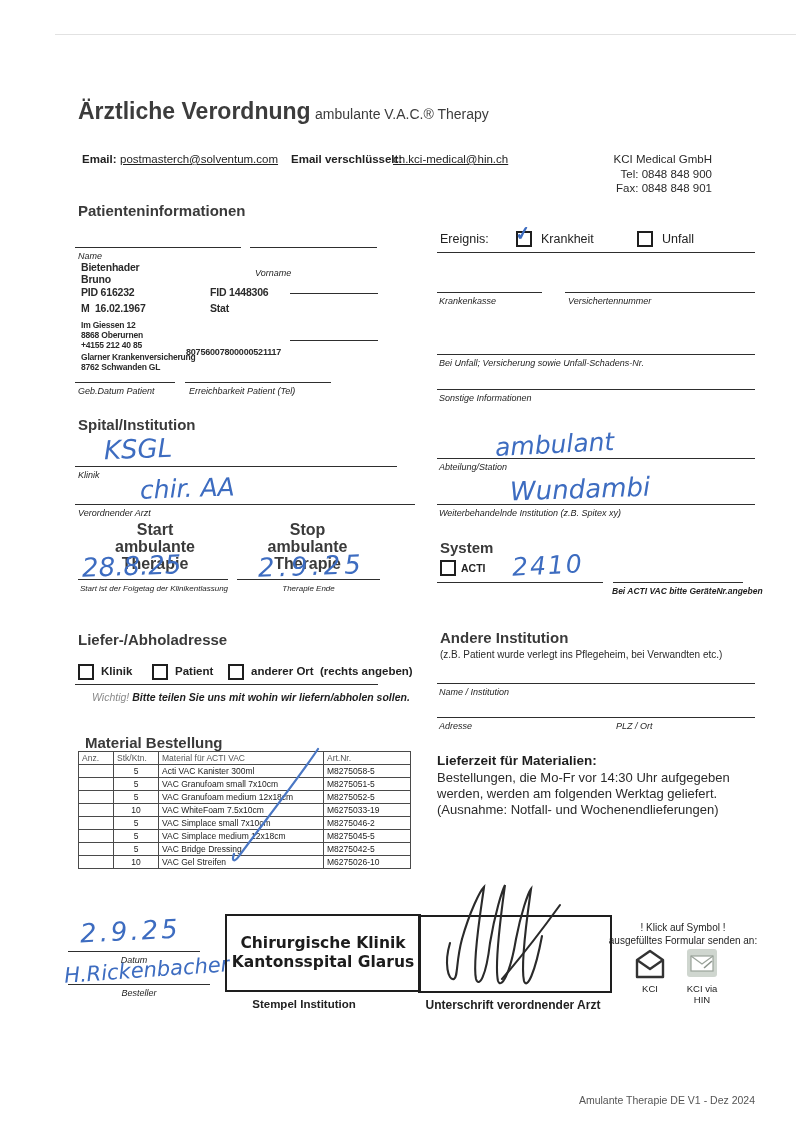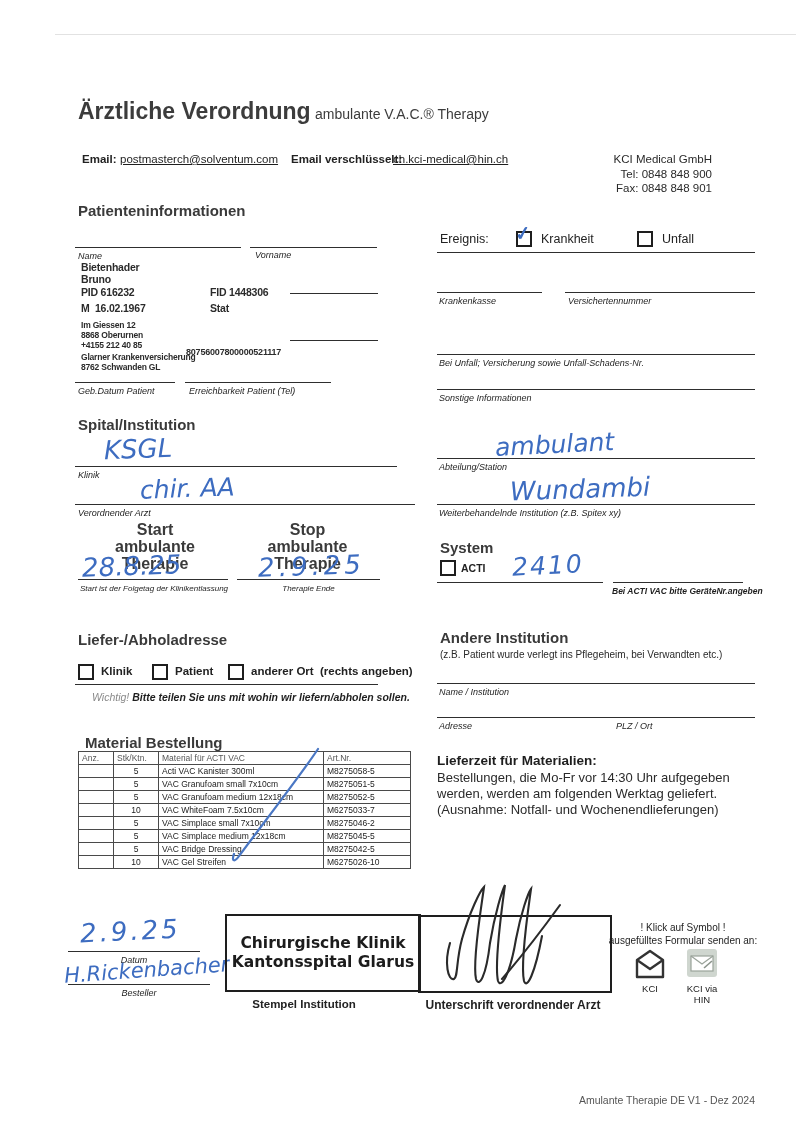--- a/index.html
+++ b/index.html
@@ -42,21 +42,21 @@
     <div>KCI Medical GmbH</div>
     <div>Tel: 0848 848 900</div>
     <div>Fax: 0848 848 901</div>
   </div>
 
   <div class="h2" style="left:78px;top:176px;">Patienteninformationen</div>
 
   <div class="line" style="left:75px;top:221px;width:166px;"></div>
   <div class="line" style="left:250px;top:221px;width:127px;"></div>
   <span class="flabel" style="left:78px;top:225px;">Name</span>
-  <span class="flabel" style="left:255px;top:224px;">Vorname</span>
+  <span class="flabel" style="left:255px;top:242px;">Vorname</span>
 
   <div class="abs stamp-txt" style="left:81px;top:235px;font-size:10.5px;">Bietenhader</div>
   <div class="abs stamp-txt" style="left:81px;top:247px;font-size:10.5px;">Bruno</div>
   <div class="abs stamp-txt" style="left:81px;top:260px;font-size:10.5px;">PID 616232</div>
   <div class="abs stamp-txt" style="left:210px;top:260px;font-size:10.5px;">FID 1448306</div>
   <div class="abs stamp-txt" style="left:81px;top:276px;font-size:10.5px;white-space:pre;">M  16.02.1967</div>
   <div class="abs stamp-txt" style="left:210px;top:276px;font-size:10.5px;">Stat</div>
 
   <div class="line" style="left:290px;top:267px;width:88px;"></div>
   <div class="line" style="left:290px;top:314px;width:88px;"></div>
@@ -177,21 +177,21 @@
     <tr>
       <td></td>
       <td style="text-align:center;">5</td>
       <td>VAC Granufoam medium 12x18cm</td>
       <td>M8275052-5</td>
     </tr>
     <tr>
       <td></td>
       <td style="text-align:center;">10</td>
       <td>VAC WhiteFoam 7.5x10cm</td>
-      <td>M6275033-7</td>
+      <td>M6275033-19</td>
     </tr>
     <tr>
       <td></td>
       <td style="text-align:center;">5</td>
       <td>VAC Simplace small 7x10cm</td>
       <td>M8275046-2</td>
     </tr>
     <tr>
       <td></td>
       <td style="text-align:center;">5</td>

